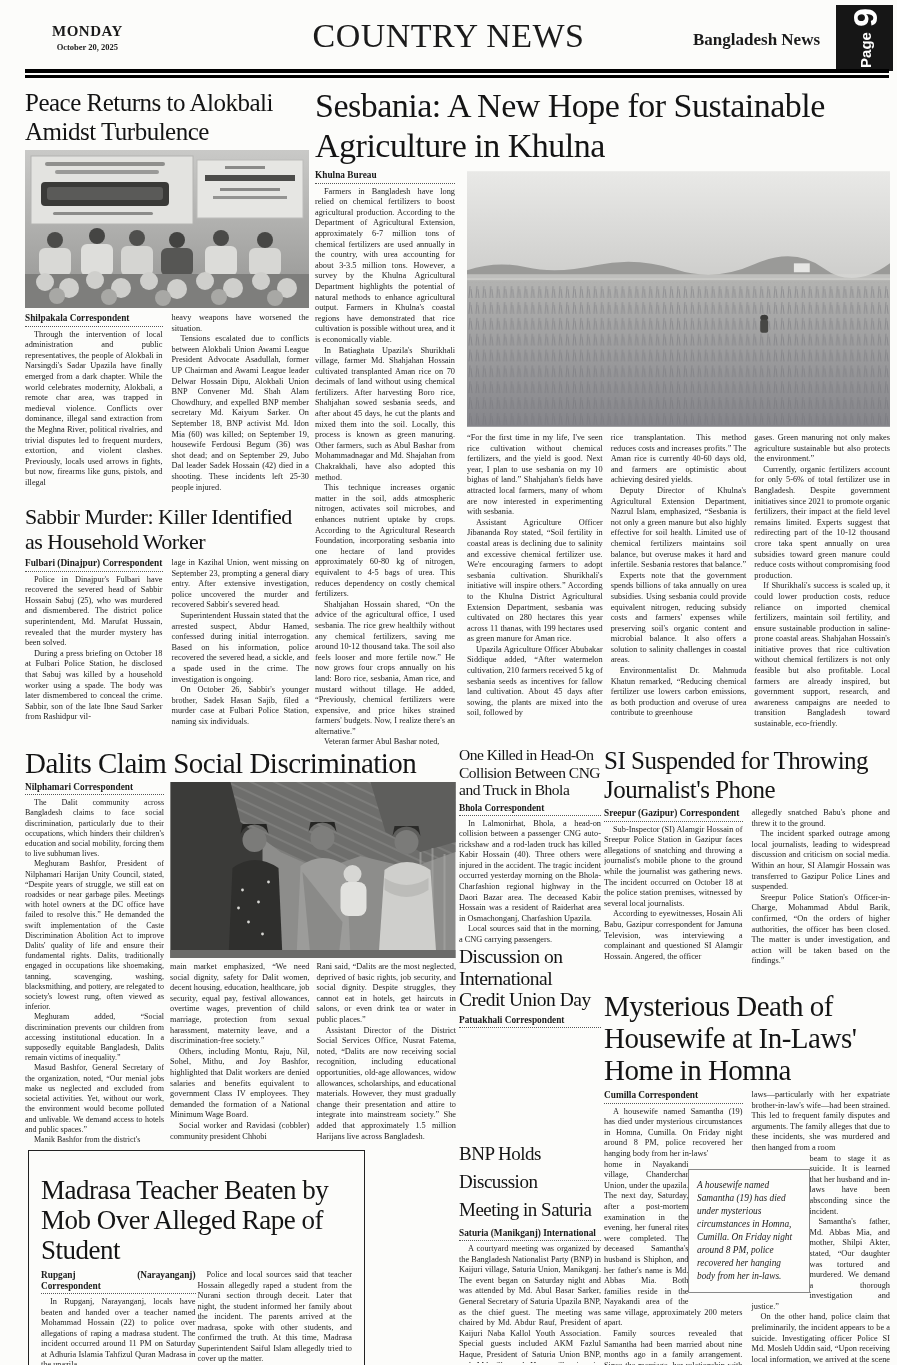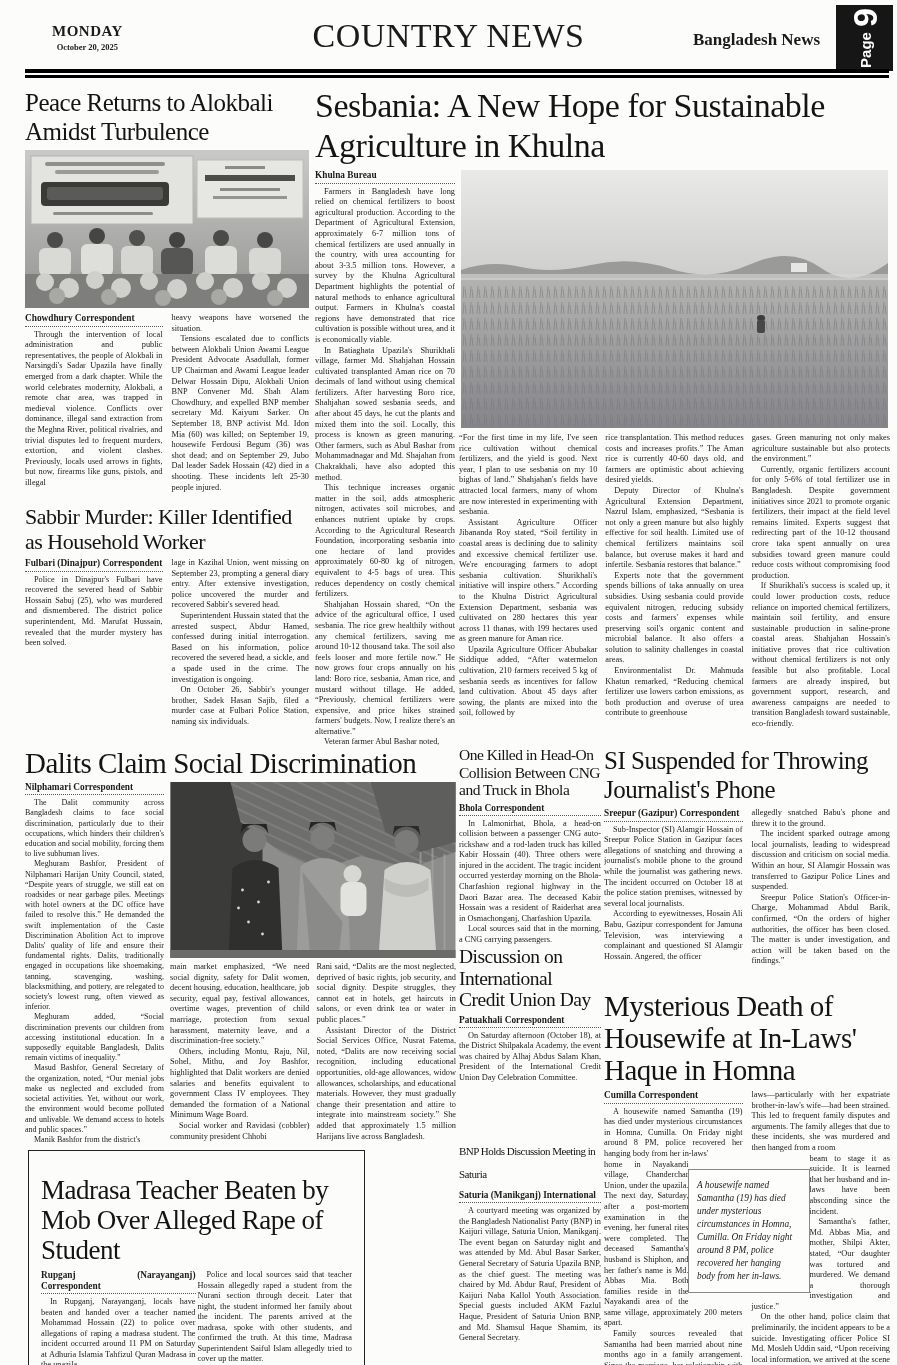--- a/index.html
+++ b/index.html
@@ -33,38 +33,38 @@
   .photo{display:block;width:100%;}
   
   #art-peace{left:25px;top:88px;width:284px;height:416px;}
   #art-peace .hl{font-size:25px;line-height:29px;font-family:Liberation Serif, serif;}
   
   #art-sabbir{left:25px;top:504px;width:284px;height:242px;}
   #art-sabbir .hl{font-size:22px;line-height:25px;}
   
   #art-sesbania{left:315px;top:86px;width:575px;height:660px;}
   #art-sesbania .hl{font-size:34px;line-height:40px;}
-  .ses-row{display:flex;gap:4px;}
+  .ses-row{display:flex;gap:12px;}
   .ses-lead{width:140px;flex:none;font-size:8.3px;line-height:10.6px;text-align:justify;}
   .ses-right{flex:1;min-width:0;}
   .ses-right .cols{gap:8px;margin-top:5px;}
   
   #art-dalits{left:25px;top:746px;width:431px;height:414px;}
   #art-dalits .hl{font-size:29px;line-height:34px;margin-bottom:2px;}
   .dal-row{display:flex;gap:6px;}
   .dal-left{width:139px;flex:none;text-align:justify;}
   .dal-right{flex:1;min-width:0;}
   .dal-right .cols{gap:7px;margin-top:4px;}
   
   #art-bhola{left:459px;top:746px;width:142px;height:198px;}
   #art-bhola .hl{font-size:15.5px;line-height:17.5px;}
   #art-credit{left:459px;top:946px;width:142px;height:192px;}
   #art-credit .hl{font-size:19.5px;line-height:21.5px;}
   #art-bnp{left:459px;top:1140px;width:142px;height:223px;}
-  #art-bnp .hl{font-size:11px;line-height:23px;}
+  #art-bnp .hl{font-size:19px;line-height:28px;}
   .onecol{font-size:8.3px;line-height:10.6px;text-align:justify;}
   
   #art-si{left:604px;top:746px;width:286px;height:242px;}
   #art-si .hl{font-size:25px;line-height:29px;}
   
   #art-homna{left:604px;top:990px;width:286px;height:375px;}
   #art-homna .hl{font-size:29px;line-height:32px;}
   .wrapzone{overflow:visible;}
   .wrapzone .paras p:first-child{text-indent:0;}
   .spacer-r{float:right;width:54px;height:140px;}
@@ -150,41 +150,42 @@
       <g fill="#a8a8a5">
         <circle cx="32" cy="146" r="8"></circle>
           <circle cx="84" cy="147" r="8"></circle>
           <circle cx="138" cy="148" r="8"></circle>
         <circle cx="194" cy="147" r="8"></circle>
           <circle cx="250" cy="148" r="8"></circle>
       </g>
     </svg>
     <div class="cols" style="margin-top:5px;">
       <div class="col">
-        <div class="byline">Chowdhury Correspondent</div>
+        <div class="byline">Shilpakala Correspondent</div>
         <div class="paras">
             <p>Through the intervention of local administration and public representatives, the people of Alokbali in Narsingdi's Sadar Upazila have finally emerged from a dark chapter. While the world celebrates modernity, Alokbali, a remote char area, was trapped in medieval violence. Conflicts over dominance, illegal sand extraction from the Meghna River, political rivalries, and trivial disputes led to frequent murders, extortion, and violent clashes. Previously, locals used arrows in fights, but now, firearms like guns, pistols, and illegal</p>
           </div>
       </div>
       <div class="col cont">
         <div class="paras">
             <p>heavy weapons have worsened the situation.</p>
             <p>Tensions escalated due to conflicts between Alokbali Union Awami League President Advocate Asadullah, former UP Chairman and Awami League leader Delwar Hossain Dipu, Alokbali Union BNP Convener Md. Shah Alam Chowdhury, and expelled BNP member secretary Md. Kaiyum Sarker. On September 18, BNP activist Md. Idon Mia (60) was killed; on September 19, housewife Ferdousi Begum (36) was shot dead; and on September 29, Jubo Dal leader Sadek Hossain (42) died in a shooting. These incidents left 25-30 people injured.</p>
           </div>
       </div>
     </div>
   </section>
 
   <section class="art" id="art-sabbir">
     <h2 class="hl">Sabbir Murder: Killer Identified as Household Worker</h2>
     <div class="cols">
       <div class="col">
         <div class="byline">Fulbari (Dinajpur) Correspondent</div>
         <div class="paras">
             <p>Police in Dinajpur's Fulbari have recovered the severed head of Sabbir Hossain Sabuj (25), who was murdered and dismembered. The district police superintendent, Md. Marufat Hussain, revealed that the murder mystery has been solved.</p>
+            <p>During a press briefing on October 18 at Fulbari Police Station, he disclosed that Sabuj was killed by a household worker using a spade. The body was later dismembered to conceal the crime. Sabbir, son of the late Ibne Saud Sarker from Rashidpur vil-</p>
           </div>
       </div>
       <div class="col cont">
         <div class="paras">
             <p>lage in Kazihal Union, went missing on September 23, prompting a general diary entry. After extensive investigation, police uncovered the murder and recovered Sabbir's severed head.</p>
             <p>Superintendent Hussain stated that the arrested suspect, Abdur Hamed, confessed during initial interrogation. Based on his information, police recovered the severed head, a sickle, and a spade used in the crime. The investigation is ongoing.</p>
             <p>On October 26, Sabbir's younger brother, Sadek Hasan Sajib, filed a murder case at Fulbari Police Station, naming six individuals.</p>
           </div>
       </div>
     </div>
@@ -334,21 +335,20 @@
     <div class="onecol paras">
         <p>In Lalmonirhat, Bhola, a head-on collision between a passenger CNG auto-rickshaw and a rod-laden truck has killed Kabir Hossain (40). Three others were injured in the accident. The tragic incident occurred yesterday morning on the Bhola-Charfashion regional highway in the Daori Bazar area. The deceased Kabir Hossain was a resident of Raiderhat area in Osmachonganj, Charfashion Upazila.</p>
         <p>Local sources said that in the morning, a CNG carrying passengers.</p>
       </div>
   </section>
 
   <section class="art" id="art-credit">
     <h2 class="hl">Discussion on International Credit Union Day</h2>
     <div class="byline">Patuakhali Correspondent</div>
     <div class="onecol paras">
-        <p>On Saturday afternoon (October 18), at the District Shilpakala Academy, the event was chaired by Alhaj Abdus Salam Khan, President of the International Credit Union Day Celebration Committee.</p>
       </div>
   </section>
 
   <section class="art" id="art-bnp">
     <h2 class="hl">BNP Holds Discussion Meeting in Saturia</h2>
     <div class="byline">Saturia (Manikganj) International</div>
     <div class="onecol paras">
         <p>A courtyard meeting was organized by the Bangladesh Nationalist Party (BNP) in Kaijuri village, Saturia Union, Manikganj. The event began on Saturday night and was attended by Md. Abul Basar Sarker, General Secretary of Saturia Upazila BNP, as the chief guest. The meeting was chaired by Md. Abdur Rauf, President of Kaijuri Naba Kallol Youth Association. Special guests included AKM Fazlul Haque, President of Saturia Union BNP, and Md. Shamsul Haque Shamim, its General Secretary.</p>
       </div>
   </section>
@@ -367,21 +367,21 @@
         <div class="paras">
             <p>allegedly snatched Babu's phone and threw it to the ground.</p>
             <p>The incident sparked outrage among local journalists, leading to widespread discussion and criticism on social media. Within an hour, SI Alamgir Hossain was transferred to Gazipur Police Lines and suspended.</p>
             <p>Sreepur Police Station's Officer-in-Charge, Mohammad Abdul Barik, confirmed, “On the orders of higher authorities, the officer has been closed. The matter is under investigation, and action will be taken based on the findings.”</p>
           </div>
       </div>
     </div>
   </section>
 
   <section class="art" id="art-homna">
-    <h1 class="hl">Mysterious Death of Housewife at In-Laws' Haque in Homna</h1>
+    <h1 class="hl">Mysterious Death of Housewife at In-Laws' Home in Homna</h1>
     <div class="cols">
       <div class="col">
         <div class="byline">Cumilla Correspondent</div>
         <div class="paras">
             <p>A housewife named Samantha (19) has died under mysterious circumstances in Homna, Cumilla. On Friday night around 8 PM, police recovered her hanging body from her in-laws'</p>
           </div>
         <div class="wrapzone">
           <div class="spacer-r"></div>
           <div class="paras">
               <p>home in Nayakandi village, Chanderchar Union, under the upazila. The next day, Saturday, after a post-mortem examination in the evening, her funeral rites were completed. The deceased Samantha's husband is Shiphon, and her father's name is Md. Abbas Mia. Both families reside in the Nayakandi area of the same village, approximately 200 meters apart.</p>

